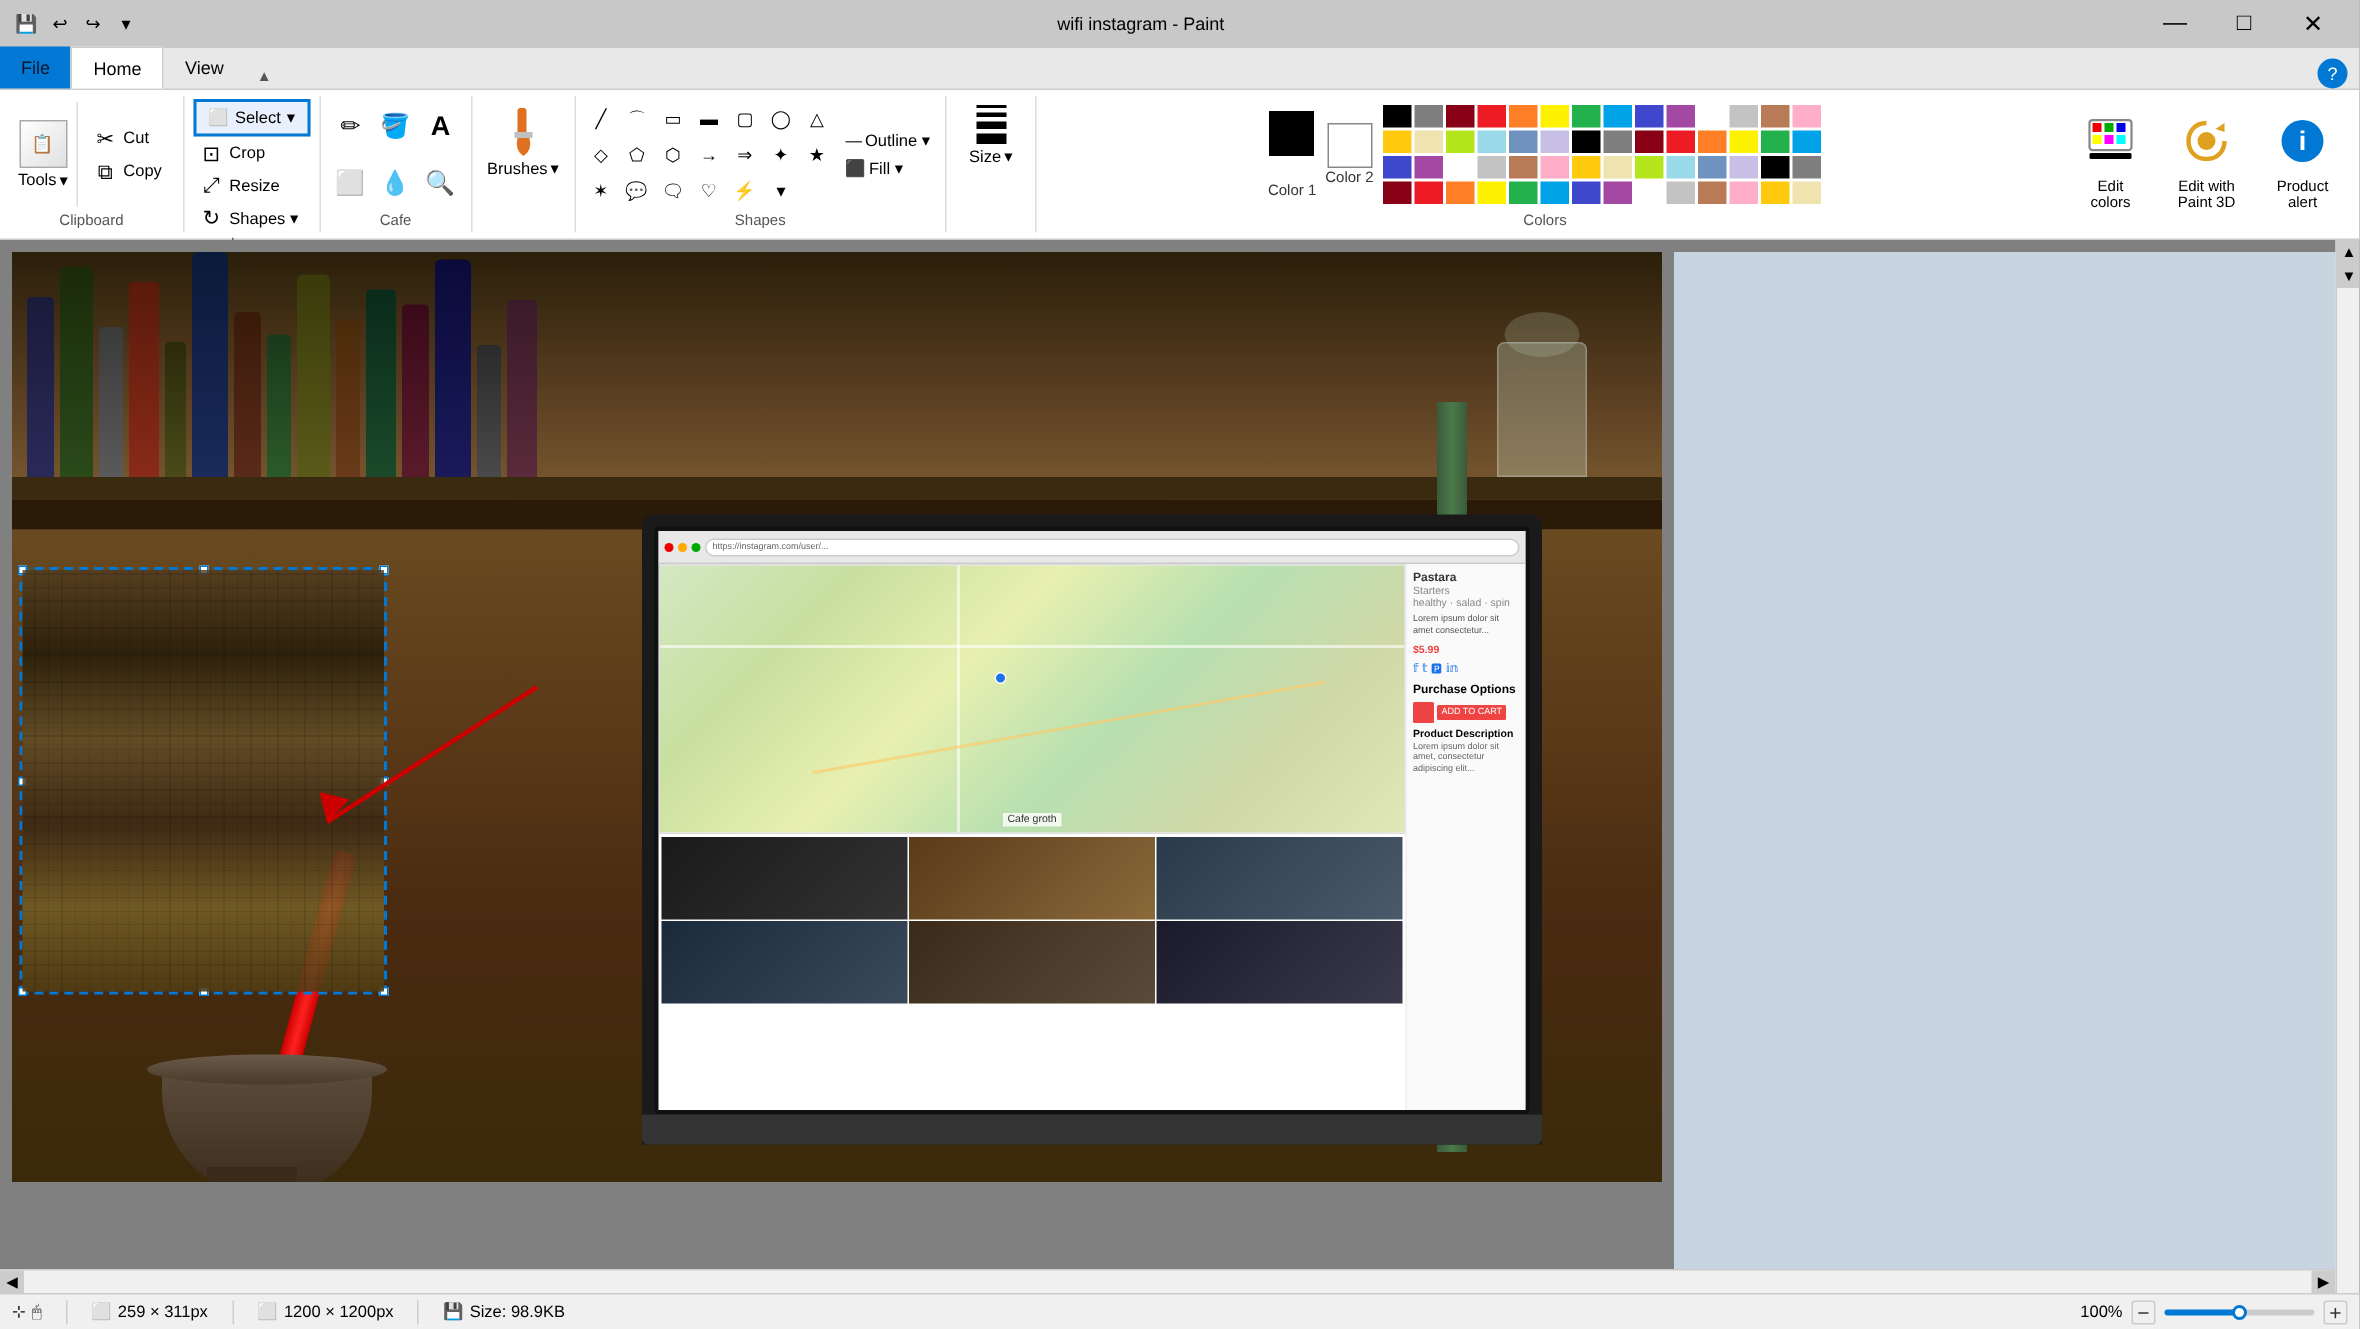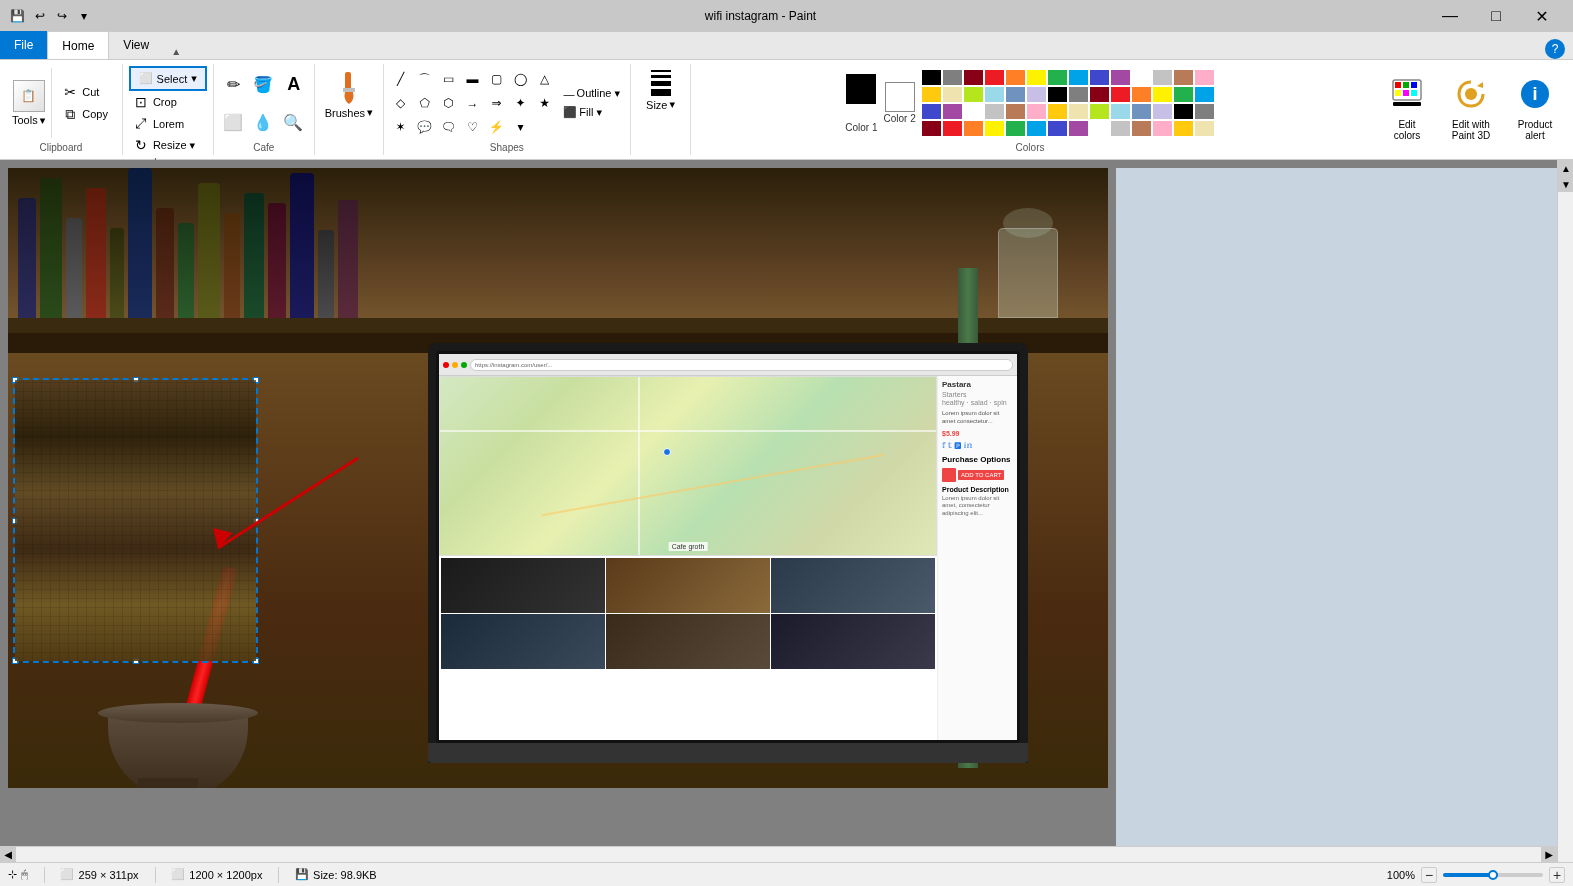--- a/index.html
+++ b/index.html
@@ -32,21 +32,21 @@
       border-bottom: 1px solid #ccc;
     }
     .ribbon-tab {
       padding: 4px 14px;
       cursor: pointer;
       font-size: 12px;
       height: 28px;
       display: flex;
       align-items: center;
     }
-    .ribbon-tab.file { background: #0078d4; color: #ffffff; padding: 4px 14px; }
+    .ribbon-tab.file { background: #0078d4; color: #0f172a; padding: 4px 14px; }
     .ribbon-tab.active { background: #fff; border-top: 1px solid #ccc; border-left: 1px solid #ccc; border-right: 1px solid #ccc; }
 
     
     .ribbon {
       background: #fff;
       border-bottom: 1px solid #ccc;
       display: flex;
       align-items: stretch;
       padding: 4px 0;
       height: 100px;
@@ -409,25 +409,25 @@
         <span>⬜</span>
         <span>Select</span>
         <span>▾</span>
       </div>
       <div class="ribbon-small-btn">
         <span class="ribbon-small-icon">⊡</span>
         <span>Crop</span>
       </div>
       <div class="ribbon-small-btn">
         <span class="ribbon-small-icon">⤢</span>
-        <span>Lorem</span>
+        <span>Resize</span>
       </div>
       <div class="ribbon-small-btn">
         <span class="ribbon-small-icon">↻</span>
-        <span>Resize ▾</span>
+        <span>Shapes ▾</span>
       </div>
     </div>
     <div class="ribbon-group-label">Image</div>
   </div>
 
   <div class="ribbon-group tools-group">
     <div class="ribbon-group-content">
       <div class="tool-btn" title="Pencil">✏</div>
       <div class="tool-btn" title="Fill">🪣</div>
       <div class="tool-btn" title="Text" style="font-weight:bold;font-size:18px;">A</div>

